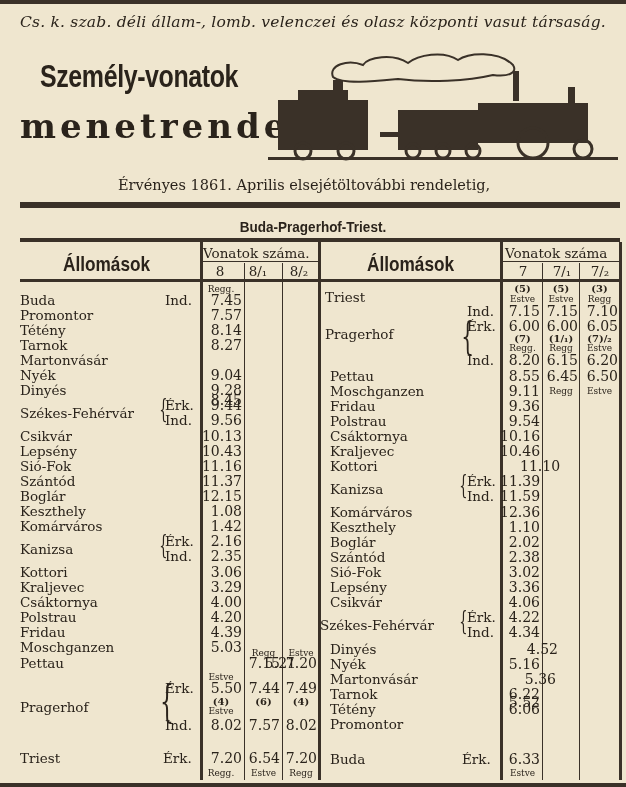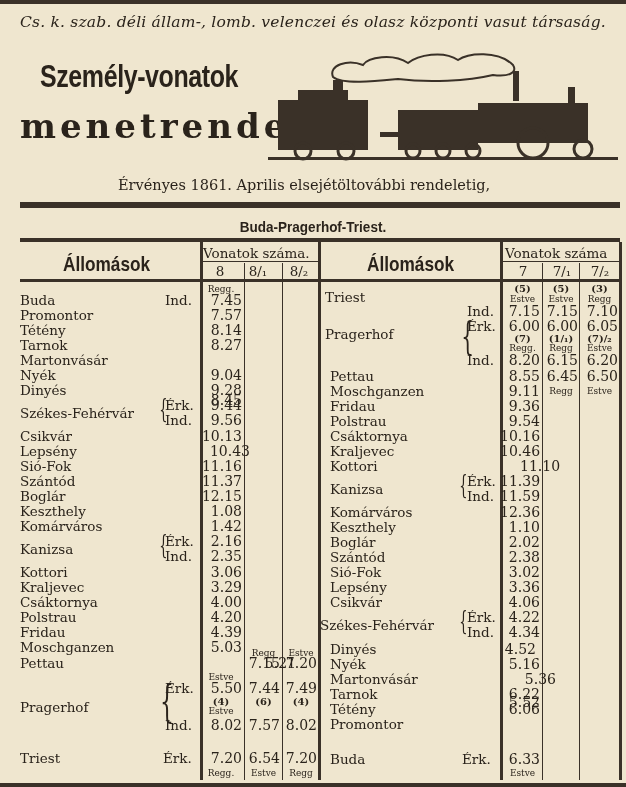--- a/index.html
+++ b/index.html
@@ -122,21 +122,21 @@
 <div class="st" style="left:20px;top:406px;">Székes-Fehérvár</div>
 <div class="brace" style="left:155px;top:396px;">{</div>
 <div class="mark" style="left:165px;top:398px;">Érk.</div>
 <div class="t" style="left:200px;top:398px;width:42px;">9.44</div>
 <div class="mark" style="left:165px;top:413px;">Ind.</div>
 <div class="t" style="left:200px;top:413px;width:42px;">9.56</div>
 
 <div class="st" style="left:20px;top:429px;">Csikvár</div>
 <div class="t" style="left:200px;top:429px;width:42px;">10.13</div>
 <div class="st" style="left:20px;top:444px;">Lepsény</div>
-<div class="t" style="left:200px;top:444px;width:42px;padding-left:8px;">10.43</div>
+<div class="t" style="left:200px;top:444px;width:42px;">10.43</div>
 <div class="st" style="left:20px;top:459px;">Sió-Fok</div>
 <div class="t" style="left:200px;top:459px;width:42px;">11.16</div>
 <div class="st" style="left:20px;top:474px;">Szántód</div>
 <div class="t" style="left:200px;top:474px;width:42px;">11.37</div>
 <div class="st" style="left:20px;top:489px;">Boglár</div>
 <div class="t" style="left:200px;top:489px;width:42px;">12.15</div>
 <div class="st" style="left:20px;top:504px;">Keszthely</div>
 <div class="t" style="left:200px;top:504px;width:42px;">1.08</div>
 <div class="st" style="left:20px;top:519px;">Komárváros</div>
 <div class="t" style="left:200px;top:519px;width:42px;">1.42</div>
@@ -265,21 +265,21 @@
 <div class="t" style="left:500px;top:595px;width:40px;">4.06</div>
 
 <div class="st" style="left:320px;top:618px;">Székes-Fehérvár</div>
 <div class="brace" style="left:455px;top:608px;">{</div>
 <div class="mark" style="left:467px;top:610px;">Érk.</div>
 <div class="t" style="left:500px;top:610px;width:40px;">4.22</div>
 <div class="mark" style="left:467px;top:625px;">Ind.</div>
 <div class="t" style="left:500px;top:625px;width:40px;">4.34</div>
 
 <div class="st" style="left:330px;top:642px;">Dinyés</div>
-<div class="t" style="left:480px;top:642px;width:40px;padding-left:16px;">4.52</div>
+<div class="t" style="left:502px;top:642px;width:40px;padding-left:16px;">4.52</div>
 <div class="st" style="left:330px;top:657px;">Nyék</div>
 <div class="t" style="left:500px;top:657px;width:40px;">5.16</div>
 <div class="st" style="left:330px;top:672px;">Martonvásár</div>
 <div class="t" style="left:516px;top:672px;width:40px;">5.36</div>
 <div class="st" style="left:330px;top:687px;">Tarnok</div>
 <div class="t" style="left:500px;top:687px;width:40px;margin-top:8px;">5.52</div>
 <div class="st" style="left:330px;top:702px;">Tétény</div>
 <div class="t" style="left:500px;top:702px;width:40px;">6.06</div>
 <div class="st" style="left:330px;top:717px;">Promontor</div>
 <div class="t" style="left:500px;top:687px;width:40px;text-align:right;">6.22</div>

